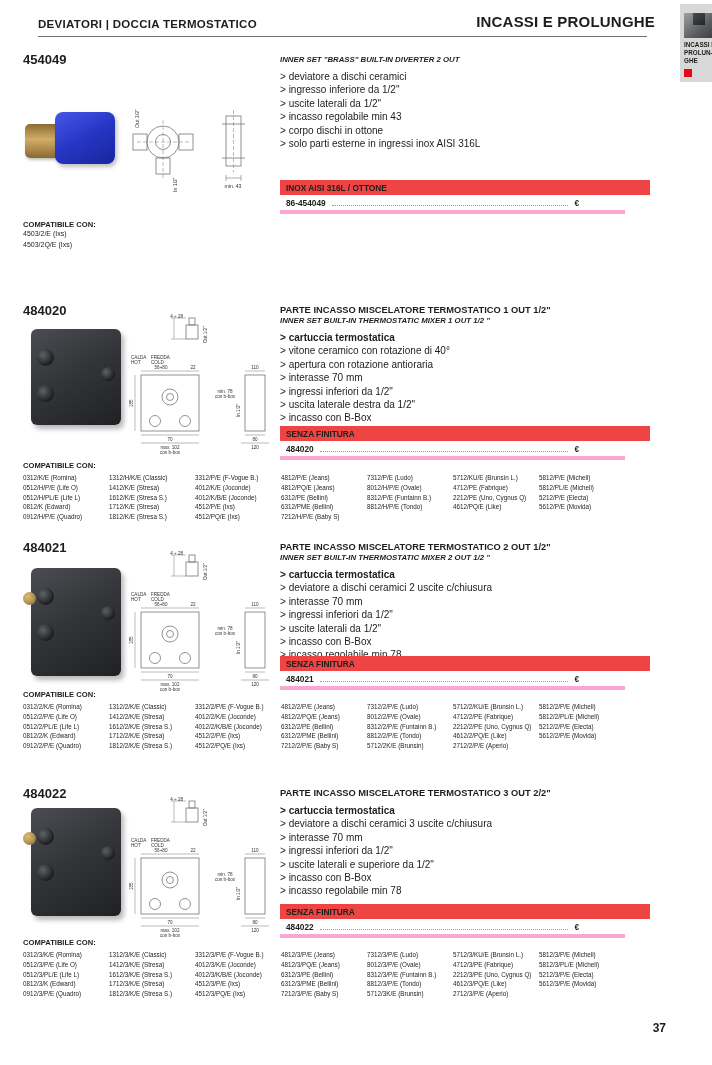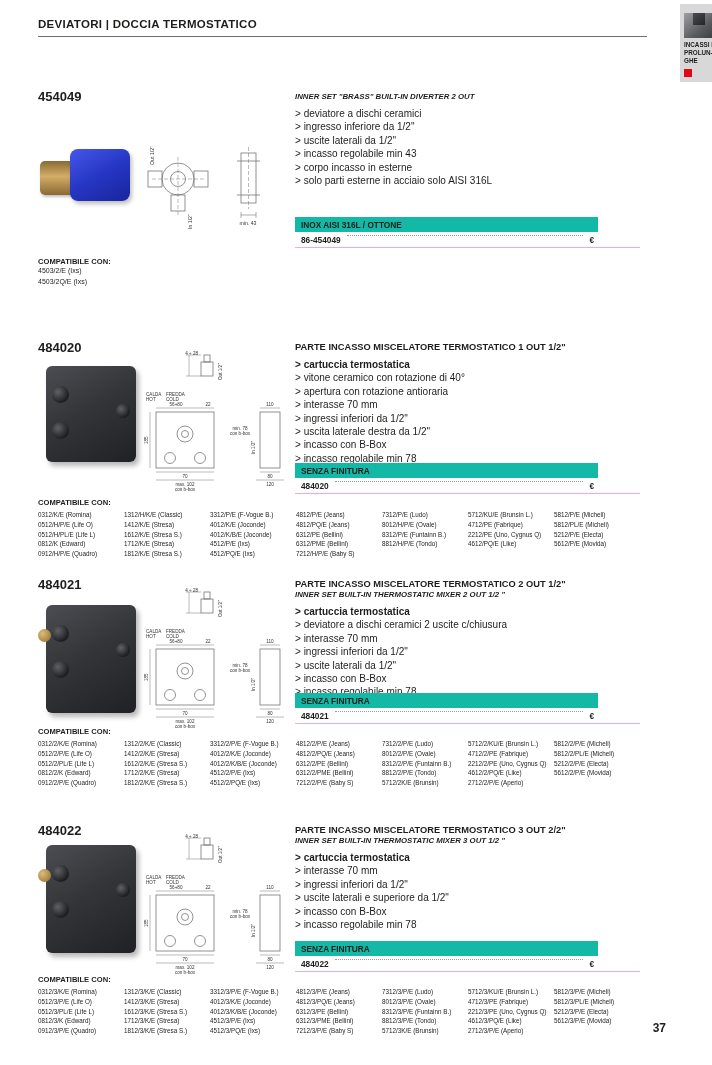--- a/index.html
+++ b/index.html
@@ -10,21 +10,21 @@
   .hdr-right{position:absolute;right:65px;top:13px;font-size:15px;font-weight:bold;letter-spacing:.2px;}
   .hdr-rule{position:absolute;left:38px;width:609px;top:36px;border-top:1.4px solid #6e6e6e;}
   
   .side-tab{position:absolute;right:0;top:4px;width:40px;height:78px;background:#d8d8d8;padding:3px 3px 0 4px;box-sizing:border-box;}
   .tab-thumb{width:32px;height:25px;background:linear-gradient(140deg,#9d9fa3,#595b5f 60%,#3a3b3e);}
   .tab-thumb .inner{width:12px;height:12px;margin:6px 0 0 9px;background:linear-gradient(140deg,#4a4c50,#232427);}
   .tab-label{margin-top:3px;font-size:6.3px;font-weight:bold;line-height:1.3;}
   .tab-label span{display:block;}
   .tab-red{width:8px;height:8px;background:#e30613;margin-top:3px;}
   
-  .product{position:absolute;left:38px;width:602px;margin-top:37px;}
+  .product{position:absolute;left:23px;width:602px;}
   .p1{top:52px;height:248px;}
   .p2{top:303px;height:235px;}
   .p3{top:540px;height:244px;}
   .p4{top:786px;height:240px;}
   .pcode{font-size:13px;font-weight:bold;}
   
   .photo{position:absolute;}
   .p1 .photo{left:2px;top:42px;width:92px;height:92px;}
   .p2 .photo{left:0;top:20px;width:102px;height:112px;}
   .p3 .photo{left:0;top:22px;width:102px;height:124px;}
@@ -47,25 +47,25 @@
   .p2 .drawing,.p3 .drawing,.p4 .drawing{left:106px;top:10px;width:150px;height:142px;}
   
   .info{position:absolute;left:257px;top:2px;width:345px;}
   .ptitle{margin:0;font-size:9.3px;font-weight:bold;}
   .psub{margin-top:1px;font-size:7.8px;font-weight:bold;font-style:italic;}
   .features{margin-top:6px;}
   .features > div{font-size:10px;line-height:1.34;}
   .features > div::before{content:"> ";}
   .features .bold{font-weight:bold;}
   
-  .pricebar{position:absolute;left:257px;width:303px;background:#14b8a6;
+  .pricebar{position:absolute;left:257px;width:370px;background:#ef4444;
     font-size:8.3px;font-weight:bold;padding:2.5px 6px;box-sizing:border-box;}
   .p1 .pricebar{top:128px;} .p2 .pricebar{top:123px;} .p3 .pricebar{top:116px;} .p4 .pricebar{top:118px;}
-  .pricerow{position:absolute;left:257px;width:345px;box-sizing:border-box;display:flex;align-items:flex-start;
-    font-size:8.3px;font-weight:bold;padding:4px 46px 2px 6px;border-bottom:1px solid #f9a8d4;}
+  .pricerow{position:absolute;left:257px;width:345px;box-sizing:border-box;display:flex;align-items:flex-end;
+    font-size:8.3px;font-weight:bold;padding:4px 46px 2px 6px;border-bottom:4px solid #f9a8d4;}
   .p1 .pricerow{top:142px;} .p2 .pricerow{top:137px;} .p3 .pricerow{top:130px;} .p4 .pricerow{top:132px;}
   .pr-dots{flex:1;border-bottom:1px dotted #9a9a9a;margin:0 6px 2px 6px;}
   
   .compat{position:absolute;}
   .p1 .compat{left:0;top:168px;width:190px;}
   .p2 .compat{left:0;top:158px;width:602px;}
   .p3 .compat{left:0;top:150px;width:602px;}
   .p4 .compat{left:0;top:152px;width:602px;}
   .compat-title{font-size:7.6px;font-weight:bold;}
   .compat-simple div{font-size:7px;line-height:1.55;}
@@ -75,20 +75,21 @@
   
   .page-num{position:absolute;right:54px;bottom:30px;font-size:12px;font-weight:bold;}
   svg text{font-family:"Liberation Sans",sans-serif;}
 </style>
 </head>
 <body>
 
 <div class="page">
 
   <div class="hdr-left">DEVIATORI | DOCCIA TERMOSTATICO</div>
+  <div class="hdr-right">INCASSI E PROLUNGHE</div>
   <div class="hdr-rule"></div>
 
   <div class="side-tab">
     <div class="tab-thumb">
         <div class="inner"></div>
       </div>
     <div class="tab-label">
       <span>INCASSI E</span>
       <span>PROLUN-</span>
       <span>GHE</span>
@@ -127,22 +128,22 @@
     </g>
   </svg>
 </div>
     <div class="info">
       <div class="psub">INNER SET "BRASS" BUILT-IN DIVERTER 2 OUT</div>
       <div class="features">
           <div>deviatore a dischi ceramici</div>
           <div>ingresso inferiore da 1/2"</div>
           <div>uscite laterali da 1/2"</div>
           <div>incasso regolabile min 43</div>
-          <div>corpo incasso in esterne</div>
-          <div>solo parti esterne in acciaio solo AISI 316L</div>
+          <div>corpo dischi in ottone</div>
+          <div>solo parti esterne in ingressi inox AISI 316L</div>
         </div>
     </div>
     <div class="pricebar">INOX AISI 316L / OTTONE</div>
     <div class="pricerow">
       <span class="pr-code">86-454049</span>
       <span class="pr-dots"></span>
       <span class="pr-euro">€</span>
     </div>
     <div class="compat">
       <div class="compat-title">COMPATIBILE CON:</div>
@@ -200,20 +201,21 @@
       <text x="96" y="80" text-anchor="middle">min. 78</text>
       <text x="96" y="85" text-anchor="middle">con b-box</text>
       <text x="126" y="128" text-anchor="middle">80</text>
       <text x="126" y="136" text-anchor="middle">120</text>
       <text transform="rotate(-90 111 104)" x="111" y="104">In 1/2"</text>
     </g>
   </svg>
 </div>
     <div class="info">
       <h3 class="ptitle">PARTE INCASSO MISCELATORE TERMOSTATICO 1 OUT 1/2"</h3>
+      <div class="psub">INNER SET BUILT-IN THERMOSTATIC MIXER 1 OUT 1/2 "</div>
       <div class="features">
           <div class="bold">cartuccia termostatica</div>
           <div>vitone ceramico con rotazione di 40°</div>
           <div>apertura con rotazione antioraria</div>
           <div>interasse 70 mm</div>
           <div>ingressi inferiori da 1/2"</div>
           <div>uscita laterale destra da 1/2"</div>
           <div>incasso con B-Box</div>
           <div>incasso regolabile min 78</div>
         </div>
@@ -452,23 +454,23 @@
       <text x="96" y="80" text-anchor="middle">min. 78</text>
       <text x="96" y="85" text-anchor="middle">con b-box</text>
       <text x="126" y="128" text-anchor="middle">80</text>
       <text x="126" y="136" text-anchor="middle">120</text>
       <text transform="rotate(-90 111 104)" x="111" y="104">In 1/2"</text>
     </g>
   </svg>
 </div>
     <div class="info">
       <h3 class="ptitle">PARTE INCASSO MISCELATORE TERMOSTATICO 3 OUT 2/2"</h3>
-      <div class="psub">INNER SET BUILT-IN THERMOSTATIC MIXER 3 OUT 1/2 "</div>
       <div class="features">
           <div class="bold">cartuccia termostatica</div>
+          <div>deviatore a dischi ceramici 3 uscite c/chiusura</div>
           <div>interasse 70 mm</div>
           <div>ingressi inferiori da 1/2"</div>
           <div>uscite laterali e superiore da 1/2"</div>
           <div>incasso con B-Box</div>
           <div>incasso regolabile min 78</div>
         </div>
     </div>
     <div class="pricebar">SENZA FINITURA</div>
     <div class="pricerow">
       <span class="pr-code">484022</span>

